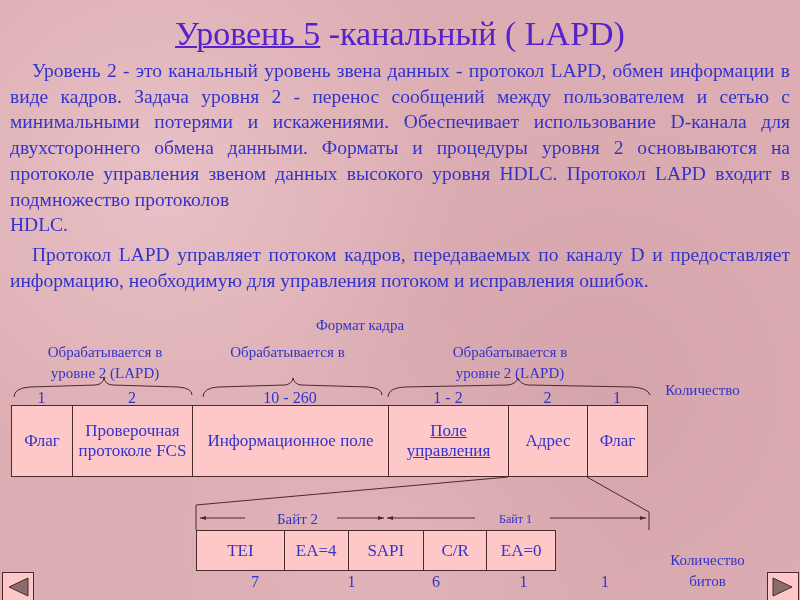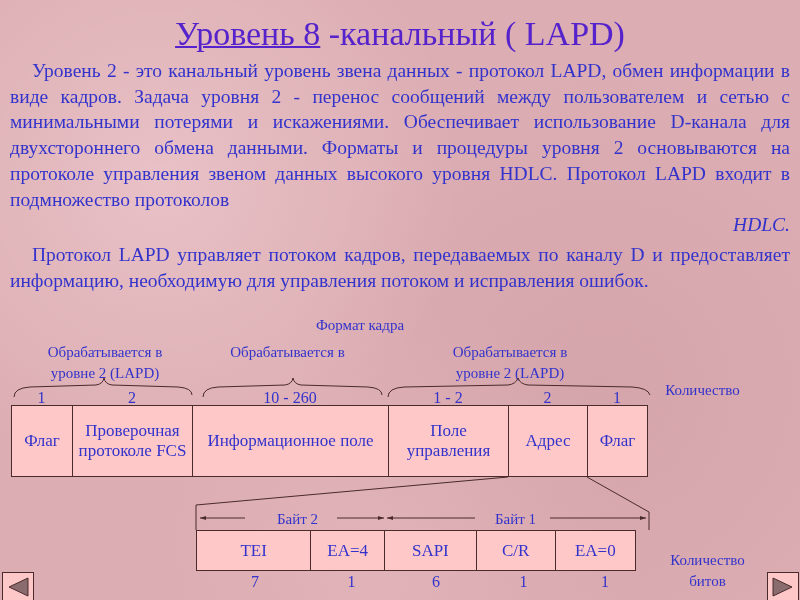--- a/index.html
+++ b/index.html
@@ -16,42 +16,42 @@
   .abs { position:absolute; }
   .title {
     left:0; width:800px; top:14px; text-align:center;
     font-size:34px; color:#5522cc; line-height:40px;
   }
   .title .link { text-decoration:underline; text-decoration-thickness:2px; }
   .para {
     left:10px; width:780px; font-size:19.5px; line-height:25.7px;
     text-align:justify; text-indent:22px; color:#3333cc;
   }
-  .para .center { display:block; text-align:right; text-indent:0;font-style:italic; }
+  .para .center { display:block; text-align:left; text-indent:0; }
   .lbl { font-size:15px; color:#3333cc; text-align:center; line-height:21px; }
   .num { font-size:16px; color:#3333cc; text-align:center; line-height:18px; }
   table.frame, table.addr {
     position:absolute; border-collapse:collapse; background:#ffc8c8;
   }
   table.frame td, table.addr td {
     border:1px solid #4a2a2a; text-align:center; vertical-align:middle;
     color:#3333cc; font-size:17px; line-height:20px; padding:0;
   }
   .navbtn {
     width:32px; height:30px; background:#ffc8c8; border:1px solid #4a2a2a;
     box-sizing:border-box; display:flex; align-items:center; justify-content:center;
     cursor:pointer;
   }
   svg.overlay { position:absolute; left:0; top:0; }
 </style>
 </head>
 <body>
 
 <div class="abs title">
-  <span class="link">Уровень 8</span><span> -канальный ( LAPD)</span>
+  <span class="link">Уровень 5</span><span> -канальный ( LAPD)</span>
 </div>
 
 <div class="abs para" style="top:58px;">
   <span>Уровень 2 - это канальный уровень звена данных - протокол LAPD, обмен информации в виде кадров. Задача уровня 2 - перенос сообщений между пользователем и сетью с минимальными потерями и искажениями. Обеспечивает использование D-канала для двухстороннего обмена данными. Форматы и процедуры уровня 2 основываются на протоколе управления звеном данных высокого уровня HDLC. Протокол LAPD входит в подмножество протоколов</span>
   <span class="center">HDLC.</span>
 </div>
 
 <div class="abs para" style="top:242px;">Протокол LAPD управляет потоком кадров, передаваемых по каналу D и предоставляет информацию, необходимую для управления потоком и исправления ошибок.</div>
 
 <div class="abs lbl" style="left:280px; width:160px; top:315px;">Формат кадра</div>
@@ -78,31 +78,31 @@
 <div class="abs lbl" style="left:645px; width:115px; top:380px;">
   <div>Количество</div>
 </div>
 
 <table class="frame" style="left:11px; top:405px; width:637px; height:72px;">
   <tbody>
       <tr>
     <td style="width:60px;">Флаг</td>
     <td style="width:119px;">Проверочная протоколе FCS</td>
     <td style="width:195px;margin-top:28px;">Информационное поле</td>
-    <td style="width:119px;">Поле управления</td>
+    <td style="width:119px;text-decoration:underline;">Поле управления</td>
     <td style="width:78px;">Адрес</td>
     <td style="width:59px;">Флаг</td>
   </tr>
 </tbody>
   </table>
 
 <div class="abs num" style="left:270px; width:55px; top:510px; font-size:15px;">Байт 2</div>
-<div class="abs num" style="left:488px; width:55px; top:510px; font-size:15px;">Байт 1</div>
+<div class="abs num" style="left:488px; width:55px; top:510px; font-size:12px;">Байт 1</div>
 
-<table class="addr" style="left:196px; top:530px; width:440px; height:41px;">
+<table class="addr" style="left:196px; top:530px; width:360px; height:41px;">
   <tbody>
       <tr>
     <td style="width:117px;">TEI</td>
     <td style="width:74px;">EA=4</td>
     <td style="width:93px;">SAPI</td>
     <td style="width:80px;">C/R</td>
     <td style="width:81px;">EA=0</td>
   </tr>
 </tbody>
   </table>

